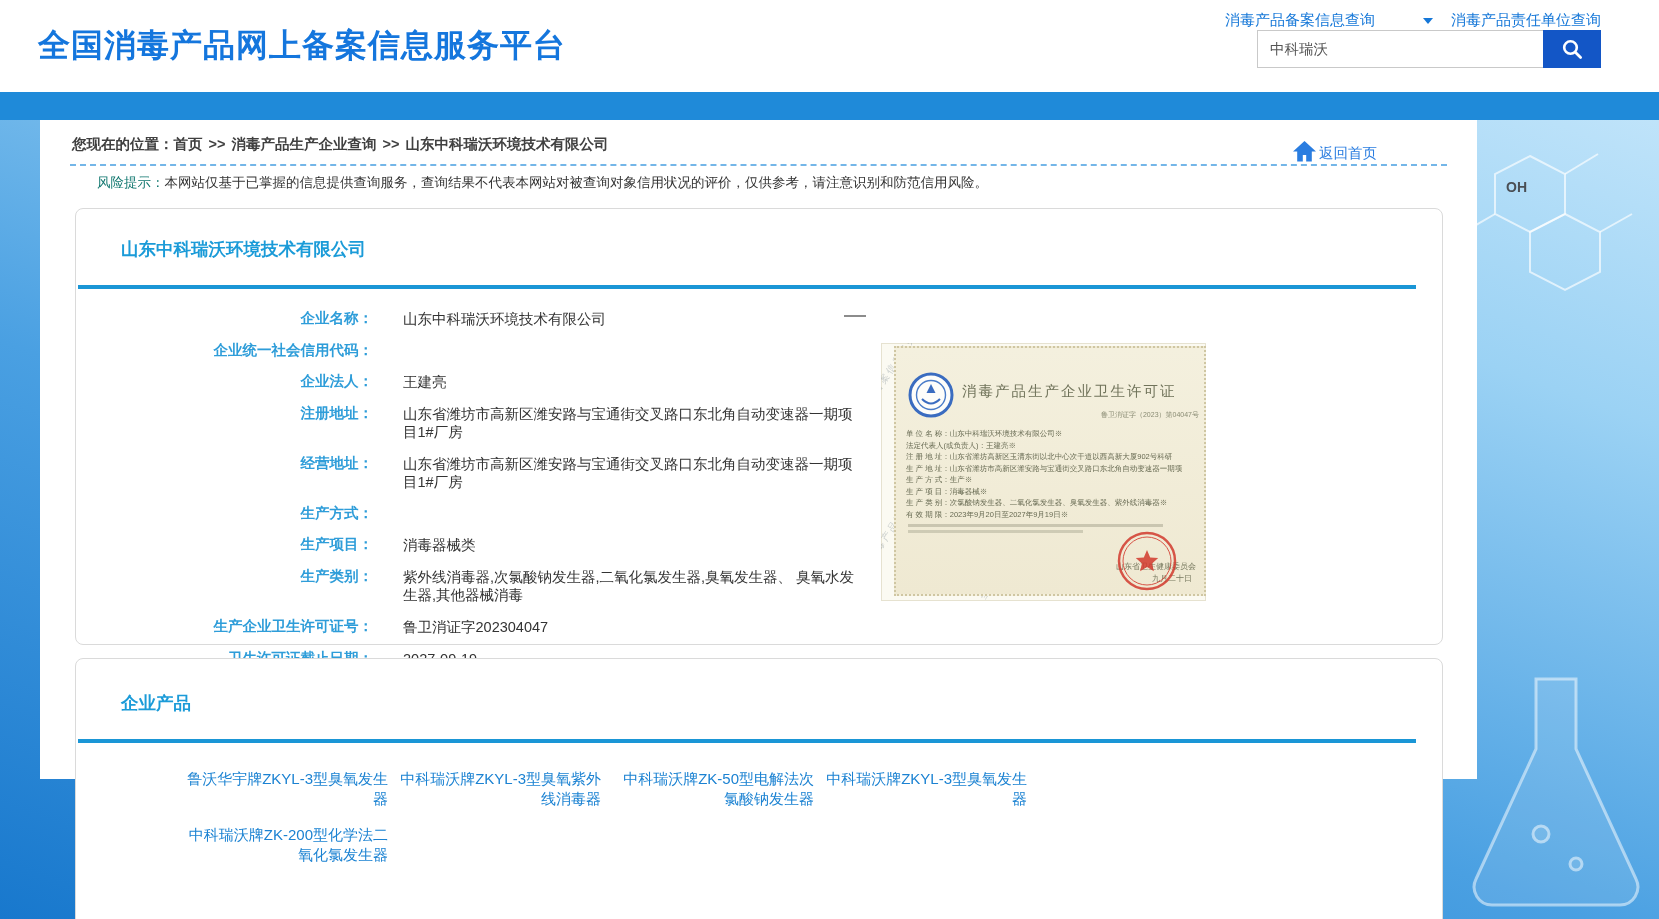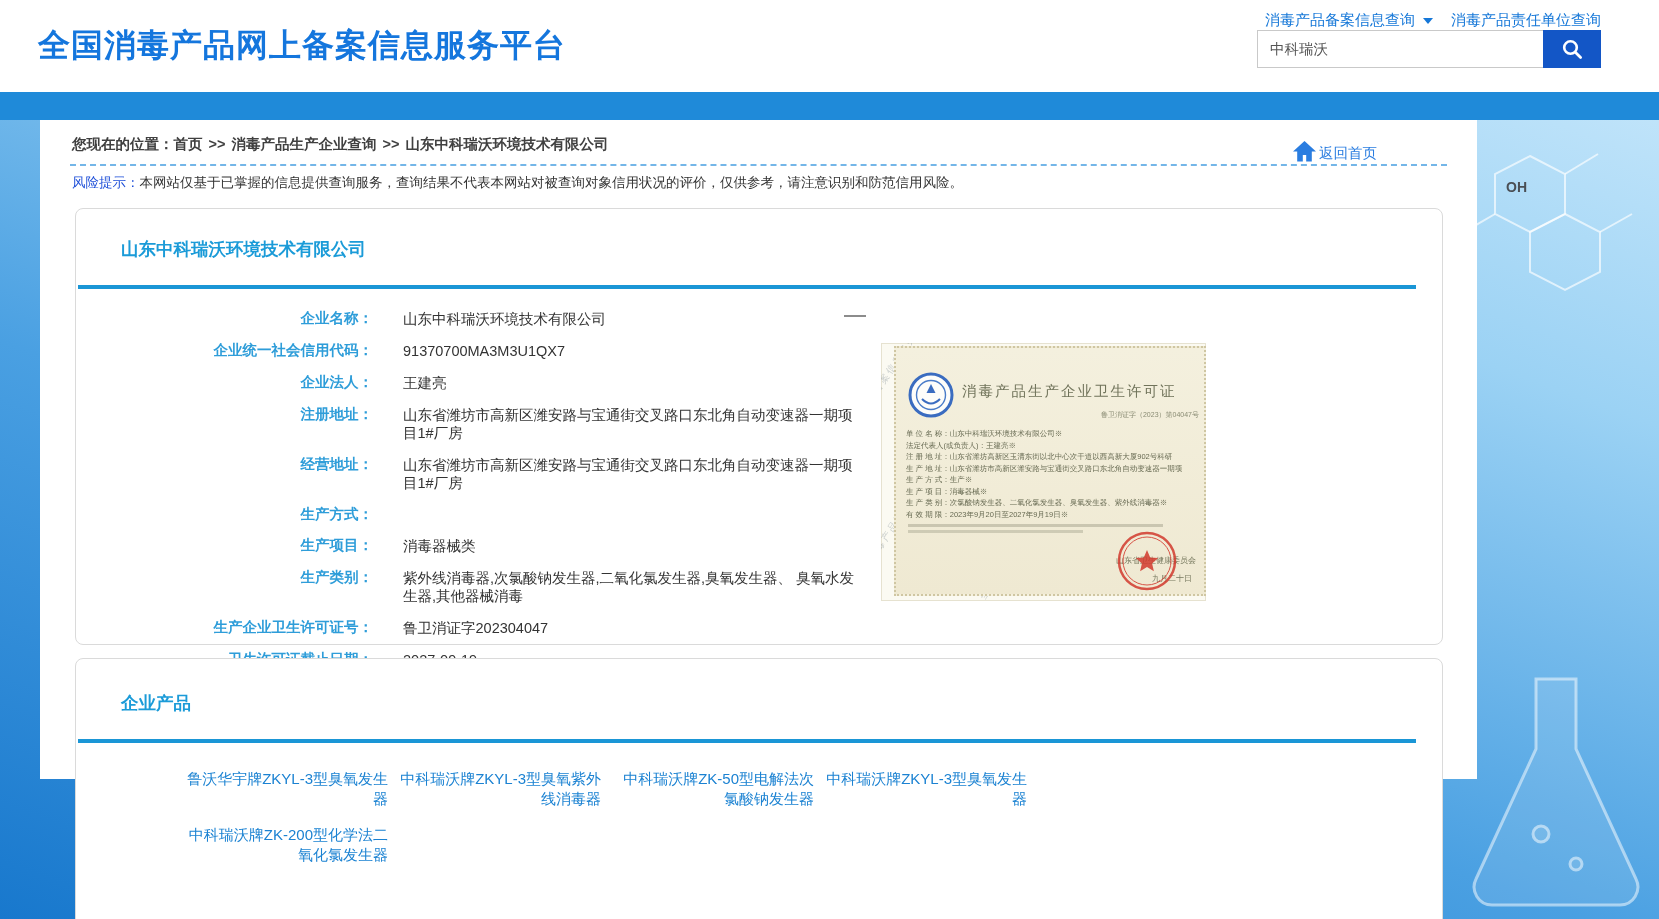--- a/index.html
+++ b/index.html
@@ -12,41 +12,41 @@
   a { text-decoration:none; cursor:pointer; }
 
   
   .molecule { position:absolute; right:14px; top:126px; z-index:0; }
   .flask { position:absolute; right:-12px; bottom:-10px; z-index:0; }
 
   
   header { position:absolute; top:0; left:0; width:100%; height:92px; background:#ffffff; z-index:5; }
   .site-title { position:absolute; left:38px; top:24px; margin:0; font-size:32px; font-weight:700; color:#1476dd; letter-spacing:1px; white-space:nowrap; }
   .top-nav { position:absolute; top:11px; right:58px; display:flex; align-items:center; gap:18px; font-size:15px; }
-  .top-nav a { color:#1577d8; display:flex; align-items:center; white-space:nowrap; }
+  .top-nav a { color:#1577d8; display:flex; align-items:center; white-space:nowrap;gap:40px; }
   .caret { display:inline-block; width:0; height:0; border-left:5px solid transparent; border-right:5px solid transparent; border-top:6px solid #1577d8; margin-left:8px; }
   .search { position:absolute; top:30px; right:58px; display:flex; height:22px; }
   .search input { width:286px; height:38px; border:1px solid #c9c9c9; border-right:none; padding:0 12px; font-size:14.5px; color:#555; outline:none; font-family:inherit; background:#fff; }
   .search button { width:58px; height:38px; background:#1356c6; border:none; display:flex; align-items:center; justify-content:center; cursor:pointer; padding:0; }
 
   .band { position:absolute; top:92px; left:0; width:100%; height:28px; background:#1f8ad9; z-index:4; }
 
   
   main { position:absolute; left:40px; top:120px; width:1437px; height:659px; background:#ffffff; z-index:3; }
 
   .breadcrumb { position:absolute; left:32px; top:15px; font-size:14.5px; font-weight:700; color:#404040; white-space:nowrap; }
   .breadcrumb a { color:#404040; }
   .breadcrumb .sep { margin:0 6px; color:#404040; }
   .backhome { position:absolute; right:100px; top:20px; display:flex; align-items:flex-end; color:#2a7de0; font-size:14.5px; }
   .backhome svg { margin-right:2px; }
 
   .dashed { position:absolute; top:44px; left:30px; right:30px; border-top:2px dashed #74b6e8; }
 
   .risk { position:absolute; top:54px; left:32px; margin:0; font-size:13.5px; color:#333; }
-  .risk .risk-label { color:#1d4ed8; }
+  .risk .risk-label { color:#0f766e;margin-left:25px; }
 
   .card { position:absolute; left:35px; width:1368px; background:#fff; border:1px solid #dadada; border-radius:8px; }
   .card1 { top:88px; height:437px; }
   .card2 { top:538px; height:580px; }
   .card h2 { margin:0; padding:28px 0 0 45px; font-size:17.5px; font-weight:700; color:#1b9bd8; line-height:24px; }
   .card2 h2 { padding-top:32px; }
   .blue-divider { height:4px; background:#1a96d6; margin:24px 26px 0 2px; }
 
   
   .fields { position:absolute; left:0; top:94px; width:795px; font-size:14.5px; }
@@ -58,21 +58,21 @@
   .cert-dash { position:absolute; left:768px; top:106px; width:22px; height:2px; background:#8c8c8c; }
   .cert { position:absolute; left:805px; top:134px; width:325px; height:258px; margin:0; background:#fbfaf2; box-shadow:0 0 0 1px #e6e2d0 inset; overflow:hidden; }
   .cert-paper { position:absolute; top:3px; left:13px; right:0; bottom:5px; background:linear-gradient(#f4f0de,#efe9d2); border:2px dotted #cfc6a2; overflow:hidden; }
   .emblem { position:absolute; left:12px; top:24px; }
   .cert-title { position:absolute; left:66px; top:34px; font-size:14.5px; color:#70735a; letter-spacing:2px; white-space:nowrap; }
   .cert-no { position:absolute; right:5px; top:62px; font-size:7px; color:#8a8c74; }
   .cert-lines { position:absolute; left:10px; top:80px; right:0; font-size:7.5px; color:#676a52; }
   .cline { white-space:nowrap; overflow:hidden; line-height:11.5px; }
   .cert-fn { position:absolute; left:12px; top:176px; width:255px; height:3px; background:rgba(120,122,100,.32); }
   .cert-fn2 { position:absolute; left:12px; top:182px; width:175px; height:3px; background:rgba(120,122,100,.28); }
-  .cert-issuer { position:absolute; right:8px; bottom:28px; font-size:8px; color:#77795f; }
+  .cert-issuer { position:absolute; right:8px; bottom:22px; font-size:8px; color:#77795f; }
   .cert-date { position:absolute; right:12px; bottom:10px; font-size:8px; color:#77795f; }
   .seal { position:absolute; right:26px; bottom:2px; opacity:.85; }
   .wm { position:absolute; transform:rotate(-56deg); transform-origin:left top; font-size:9.5px; color:rgba(90,105,120,.30); white-space:nowrap; letter-spacing:2px; }
   .wm1 { left:-28px; top:232px; }
   .wm2 { left:96px; top:252px; }
   .wm3 { left:-62px; top:122px; }
 
   
   .plist { margin:26px 0 0 105px; display:grid; grid-template-columns:repeat(4,213px); row-gap:16px; font-size:15px; }
   .plink { color:#1b82d2; text-align:right; line-height:20px; padding:0 6px; }
@@ -142,21 +142,20 @@
 
     <div class="fields">
 
         <div class="frow">
           <span class="flabel">企业名称：</span>
           <span class="fvalue">山东中科瑞沃环境技术有限公司</span>
         </div>
 
         <div class="frow">
           <span class="flabel">企业统一社会信用代码：</span>
-          <span class="fvalue">91370700MA3M3U1QX7</span>
         </div>
 
         <div class="frow">
           <span class="flabel">企业法人：</span>
           <span class="fvalue">王建亮</span>
         </div>
 
         <div class="frow">
           <span class="flabel">注册地址：</span>
           <span class="fvalue">山东省潍坊市高新区潍安路与宝通街交叉路口东北角自动变速器一期项目1#厂房</span>

